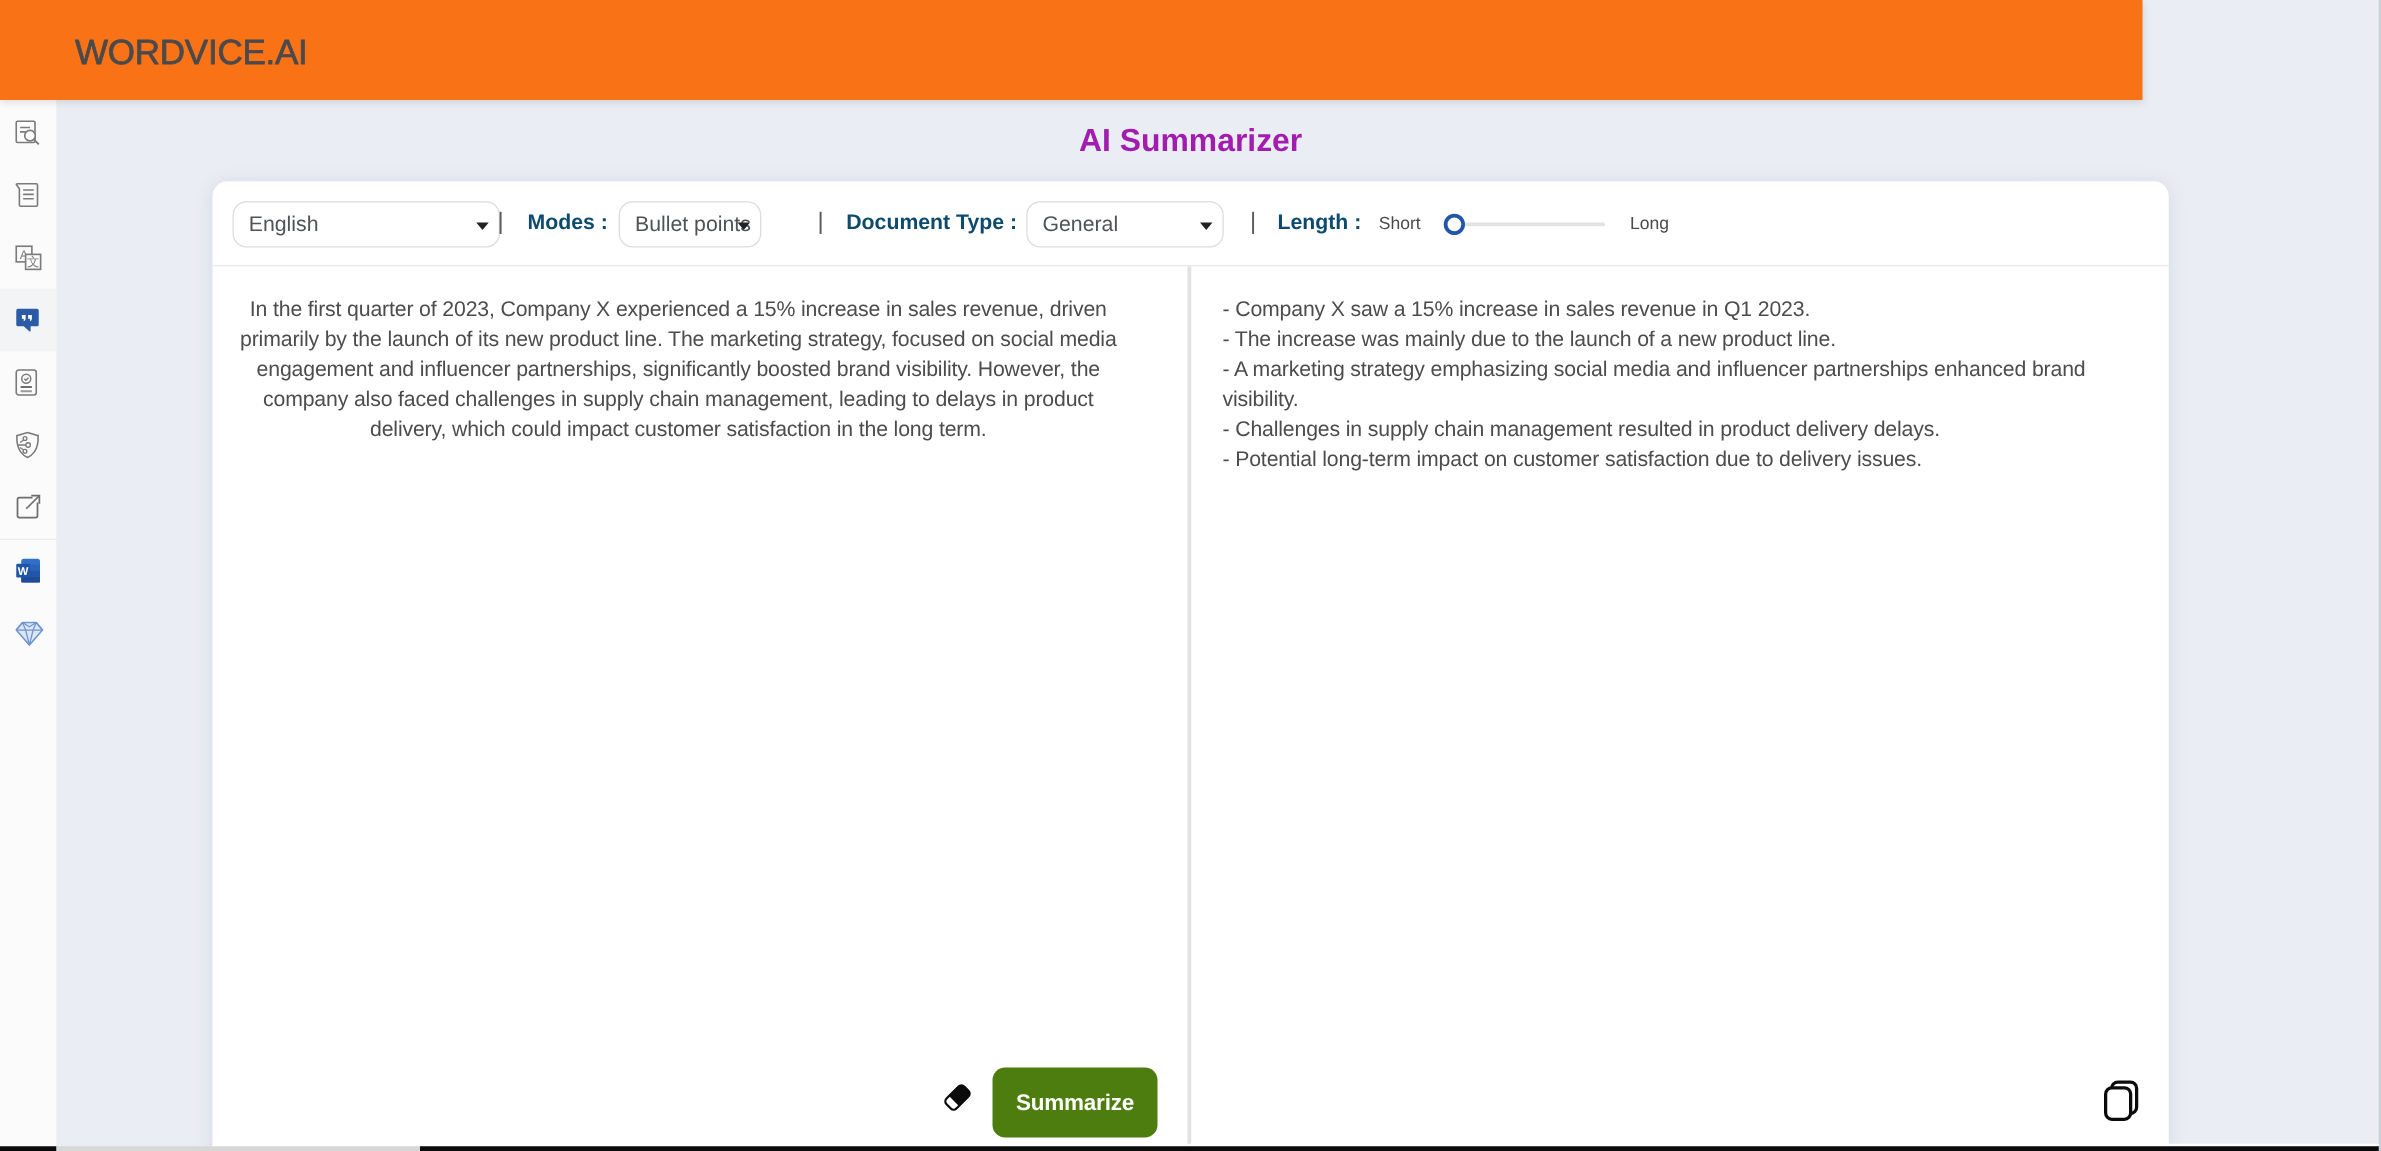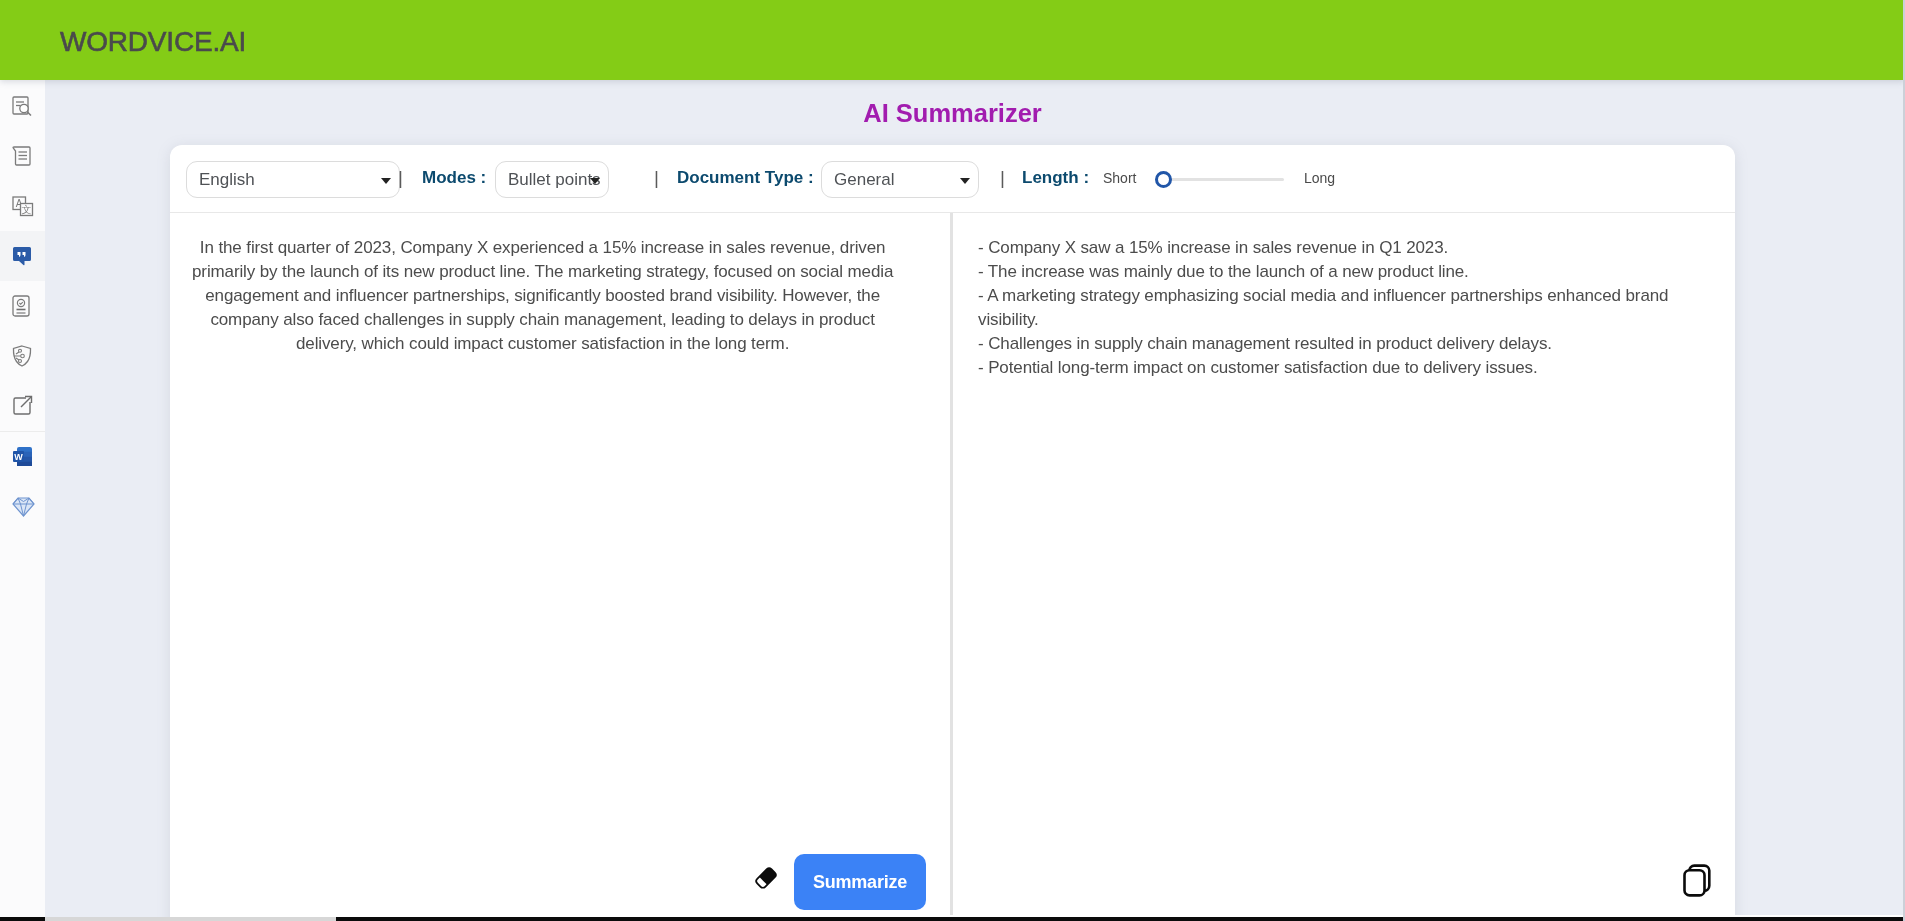--- a/index.html
+++ b/index.html
@@ -1,36 +1,36 @@
 <!DOCTYPE html>
 <html><head>
 <meta charset="utf-8">
 <style>
   * { margin:0; padding:0; box-sizing:border-box; }
   html,body { width:1905px; height:921px; overflow:hidden; font-family:"Liberation Sans", sans-serif; background:#eaedf4; }
-  #header { position:absolute; left:0; top:0; width:1905px; height:80px; background:#84cc16; box-shadow:0 2px 6px rgba(100,110,130,0.22); z-index:5; }
+  #header { position:absolute; left:0; top:0; width:1714px; height:80px; background:#f97316; box-shadow:0 2px 6px rgba(100,110,130,0.22); z-index:5; }
   #logo { position:absolute; left:60px; top:26px; font-size:28px; color:#4a4a4c; letter-spacing:-0.2px; font-weight:500; -webkit-text-stroke:0.6px #4a4a4c; }
   #sidebar { position:absolute; left:0; top:80px; width:45px; height:841px; background:#fbfbfc; }
   .sideitem { position:absolute; left:0; width:45px; height:50px; }
   .sideitem svg { position:absolute; left:12px; top:15px; }
   #active-row { position:absolute; left:0; top:151px; width:45px; height:50px; background:#f3f4f6; }
   #side-divider { position:absolute; left:0px; top:351px; width:45px; height:1px; background:#ececec; }
   #title { position:absolute; left:170px; top:99px; width:1565px; text-align:center; font-size:25.5px; font-weight:bold; color:#a21caf; }
   #card { position:absolute; left:170px; top:145px; width:1565px; height:790px; background:#ffffff; border-radius:12px; box-shadow:0 2px 14px rgba(120,130,150,0.18); }
   #toolbar { position:absolute; left:0; top:0; width:1565px; height:68px; border-bottom:1px solid #e8e8e8; }
   .sel { position:absolute; top:16px; height:37px; border:1px solid #dcdcdc; border-radius:11px; background:#fff; font-size:17px; color:#4f5256; line-height:35px; padding-left:12px; }
   .caret { position:absolute; top:15.5px; width:0; height:0; border-left:5.5px solid transparent; border-right:5.5px solid transparent; border-top:6.5px solid #222222; }
   .sep { position:absolute; top:22px; font-size:19px; color:#5a5a5a; }
   .lbl { position:absolute; top:23px; font-size:17px; color:#0c4a6e;font-weight:bold; }
   .small-lbl { position:absolute; top:25px; font-size:14px; color:#4a4a4a; }
   #slider-track { position:absolute; left:988px; top:32.5px; width:126px; height:3.5px; background:#e2e2e2; border-radius:2px; }
   #slider-knob { position:absolute; left:984.5px; top:26px; width:17px; height:17px; border-radius:50%; background:#fff; border:3px solid #2156a8; }
   #vdivider { position:absolute; left:780px; top:68px; width:3px; height:722px; background:#e2e2e2; }
   .panel-text { position:absolute; top:91px; font-size:17px; letter-spacing:-0.12px; line-height:24px; color:#4c4c4c; white-space:nowrap; }
-  #summarize { position:absolute; left:624px; top:709px; width:132px; height:56px; background:#3b82f6; border-radius:10px; color:#ffffff; font-size:18px; letter-spacing:-0.2px; font-weight:bold; text-align:center; line-height:56px; }
+  #summarize { position:absolute; left:624px; top:709px; width:132px; height:56px; background:#4d7c0f; border-radius:10px; color:#ffffff; font-size:18px; letter-spacing:-0.2px; font-weight:bold; text-align:center; line-height:56px; }
   #eraser { position:absolute; left:584px; top:721px; }
   #copyicon { position:absolute; left:1513px; top:718px; }
   #white-strip { position:absolute; left:336px; top:915px; width:1569px; height:2px; background:#ffffff; }
   #scroll-track { position:absolute; left:45px; top:917px; width:291px; height:4px; background:#d7d7d7; }
   #scroll-thumb { position:absolute; left:336px; top:917px; width:1569px; height:4px; background:#0b0b0b; }
   #scroll-thumb2 { position:absolute; left:0; top:917px; width:45px; height:4px; background:#0b0b0b; }
 </style>
 </head>
 <body>
 <div id="header">

